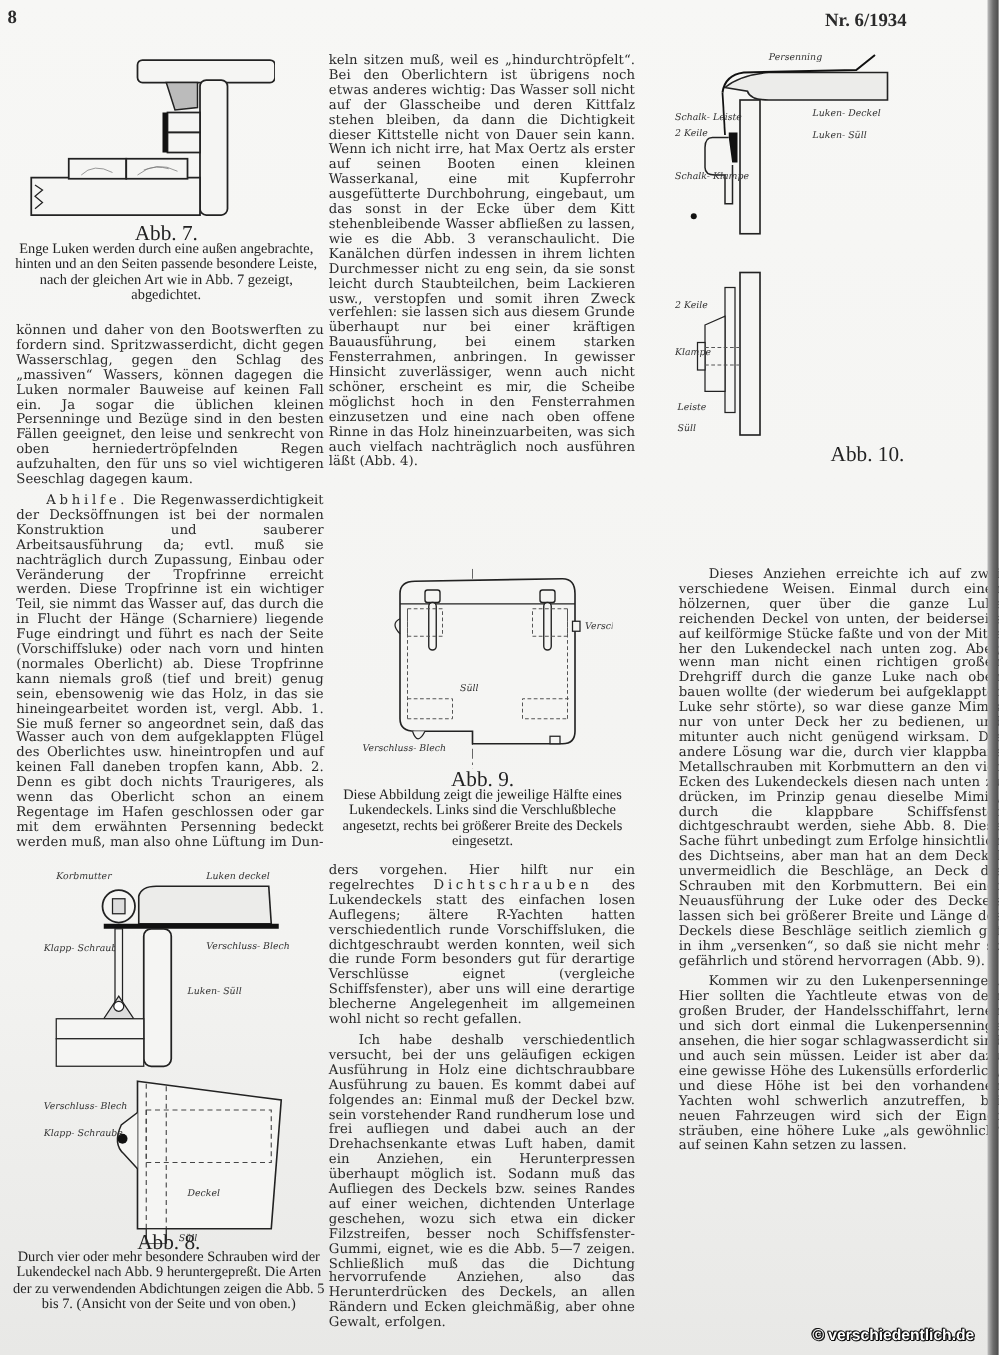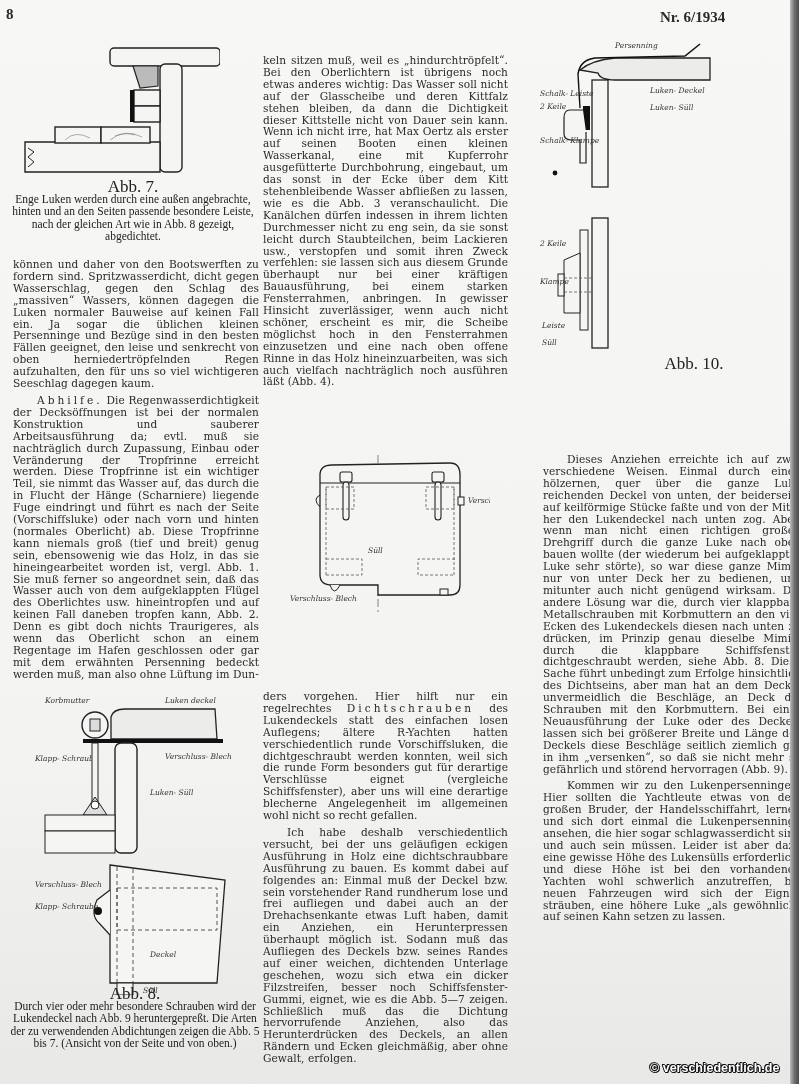--- a/index.html
+++ b/index.html
@@ -52,21 +52,21 @@
       <path d="M8 108 L14 112 L8 117 L14 122 L8 127" fill="none" stroke="#222" stroke-width="1"></path>
       <g stroke="#777" stroke-width="0.6" fill="none">
         <path d="M45 100 Q55 90 70 98"></path>
           <path d="M90 100 Q105 88 122 97"></path>
           <path d="M95 96 Q105 92 115 95"></path>
       </g>
     </svg>
   </div>
   <div class="cap" style="position:absolute; left:8px; top:181px; width:250px;">
     <span class="t">Abb. 7.</span>
-    <span>Enge Luken werden durch eine außen angebrachte, hinten und an den Seiten passende besondere Leiste, nach der gleichen Art wie in Abb. 8 gezeigt, abgedichtet.</span>
+    <span>Enge Luken werden durch eine außen angebrachte, hinten und an den Seiten passende besondere Leiste, nach der gleichen Art wie in Abb. 7 gezeigt, abgedichtet.</span>
   </div>
 
   <div class="col" style="left:13px; top:259px; width:246px;">
     <p>können und daher von den Bootswerften zu fordern sind. Spritzwasserdicht, dicht gegen Wasserschlag, gegen den Schlag des „massiven“ Wassers, können dagegen die Luken normaler Bauweise auf keinen Fall ein. Ja sogar die üblichen kleinen Persenninge und Bezüge sind in den besten Fällen geeignet, den leise und senkrecht von oben herniedertröpfelnden Regen aufzuhalten, den für uns so viel wichtigeren Seeschlag dagegen kaum.</p>
     <p class="ind"><span class="sp">Abhilfe.</span><span> Die Regenwasserdichtigkeit der Decksöffnungen ist bei der normalen Konstruktion und sauberer Arbeitsausführung da; evtl. muß sie nachträglich durch Zupassung, Einbau oder Veränderung der Tropfrinne erreicht werden. Diese Tropfrinne ist ein wichtiger Teil, sie nimmt das Wasser auf, das durch die in Flucht der Hänge (Scharniere) liegende Fuge eindringt und führt es nach der Seite (Vorschiffsluke) oder nach vorn und hinten (normales Oberlicht) ab. Diese Tropfrinne kann niemals groß (tief und breit) genug sein, ebensowenig wie das Holz, in das sie hineingearbeitet worden ist, vergl. Abb. 1. Sie muß ferner so angeordnet sein, daß das Wasser auch von dem aufgeklappten Flügel des Oberlichtes usw. hineintropfen und auf keinen Fall daneben tropfen kann, Abb. 2. Denn es gibt doch nichts Traurigeres, als wenn das Oberlicht schon an einem Regentage im Hafen geschlossen oder gar mit dem erwähnten Persenning bedeckt werden muß, man also ohne Lüftung im Dun-</span></p>
   </div>
 
   <div class="fig" style="left:35px; top:695px;">
     <svg width="220" height="300" viewBox="0 0 220 300">
       <text class="lbl" x="10" y="8">Korbmutter</text>
@@ -98,21 +98,21 @@
       <text class="lbl" x="115" y="262">Deckel</text>
       <rect x="82" y="288" width="16" height="12" fill="#f5f5f3" stroke="#222"></rect>
       <text class="lbl" x="108" y="298">Süll</text>
     </svg>
   </div>
   <div class="cap" style="position:absolute; left:10px; top:988px; width:250px;">
     <span class="t">Abb. 8.</span>
     <span>Durch vier oder mehr besondere Schrauben wird der Lukendeckel nach Abb. 9 heruntergepreßt. Die Arten der zu verwendenden Abdichtungen zeigen die Abb. 5 bis 7. (Ansicht von der Seite und von oben.)</span>
   </div>
 
-  <div class="col" style="left:263px; top:55px; width:245px;">
+  <div class="col" style="left:263px; top:43px; width:245px;">
     <p>keln sitzen muß, weil es „hindurchtröpfelt“. Bei den Oberlichtern ist übrigens noch etwas anderes wichtig: Das Wasser soll nicht auf der Glasscheibe und deren Kittfalz stehen bleiben, da dann die Dichtigkeit dieser Kittstelle nicht von Dauer sein kann. Wenn ich nicht irre, hat Max Oertz als erster auf seinen Booten einen kleinen Wasserkanal, eine mit Kupferrohr ausgefütterte Durchbohrung, eingebaut, um das sonst in der Ecke über dem Kitt stehenbleibende Wasser abfließen zu lassen, wie es die Abb. 3 veranschaulicht. Die Kanälchen dürfen indessen in ihrem lichten Durchmesser nicht zu eng sein, da sie sonst leicht durch Staubteilchen, beim Lackieren usw., verstopfen und somit ihren Zweck verfehlen: sie lassen sich aus diesem Grunde überhaupt nur bei einer kräftigen Bauausführung, bei einem starken Fensterrahmen, anbringen. In gewisser Hinsicht zuverlässiger, wenn auch nicht schöner, erscheint es mir, die Scheibe möglichst hoch in den Fensterrahmen einzusetzen und eine nach oben offene Rinne in das Holz hineinzuarbeiten, was sich auch vielfach nachträglich noch ausführen läßt (Abb. 4).</p>
   </div>
 
   <div class="fig" style="left:290px; top:455px;">
     <svg width="200" height="160" viewBox="0 0 200 160">
       <line x1="88" y1="0" x2="88" y2="162" stroke="#666" stroke-width="0.8" stroke-dasharray="8 3 2 3"></line>
       <path d="M30 20 Q30 10 42 10 L160 8 Q170 8 170 20 L170 130 Q170 140 160 140 L88 140 L88 130 L42 130 Q30 130 30 120 Z" fill="#f5f5f3" stroke="#222" stroke-width="1.3"></path>
       <line x1="30" y1="28" x2="170" y2="28" stroke="#222" stroke-width="1"></line>
       <g fill="#f5f5f3" stroke="#222" stroke-width="1.1">
         <rect x="50" y="17" width="12" height="10" rx="2"></rect>
@@ -129,20 +129,24 @@
           <line x1="164" y1="32" x2="164" y2="120"></line>
       </g>
       <path d="M30 40 Q22 44 30 52" fill="none" stroke="#222"></path>
       <rect x="168" y="42" width="6" height="8" fill="#f5f5f3" stroke="#222"></rect>
       <text class="lbl" x="178" y="48">Verschluss- Blech</text>
       <text class="lbl" x="78" y="98">Süll</text>
       <text class="lbl" x="0" y="146">Verschluss- Blech</text>
       <path d="M40 130 Q44 142 50 130" fill="#f5f5f3" stroke="#222"></path>
       <rect x="150" y="134" width="8" height="6" fill="#f5f5f3" stroke="#222"></rect>
     </svg>
+  </div>
+  <div class="cap" style="position:absolute; left:262px; top:618px; width:248px;">
+    <span class="t">Abb. 9.</span>
+    <span>Diese Abbildung zeigt die jeweilige Hälfte eines Lukendeckels. Links sind die Verschlußbleche angesetzt, rechts bei größerer Breite des Deckels eingesetzt.</span>
   </div>
 
   <div class="col" style="left:263px; top:691px; width:245px;">
     <p><span>ders vorgehen. Hier hilft nur ein regelrechtes </span><span class="sp">Dichtschrauben</span><span> des Lukendeckels statt des einfachen losen Auflegens; ältere R-Yachten hatten verschiedentlich runde Vorschiffsluken, die dichtgeschraubt werden konnten, weil sich die runde Form besonders gut für derartige Verschlüsse eignet (vergleiche Schiffsfenster), aber uns will eine derartige blecherne Angelegenheit im allgemeinen wohl nicht so recht gefallen.</span></p>
     <p class="ind">Ich habe deshalb verschiedentlich versucht, bei der uns geläufigen eckigen Ausführung in Holz eine dichtschraubbare Ausführung zu bauen. Es kommt dabei auf folgendes an: Einmal muß der Deckel bzw. sein vorstehender Rand rundherum lose und frei aufliegen und dabei auch an der Drehachsenkante etwas Luft haben, damit ein Anziehen, ein Herunterpressen überhaupt möglich ist. Sodann muß das Aufliegen des Deckels bzw. seines Randes auf einer weichen, dichtenden Unterlage geschehen, wozu sich etwa ein dicker Filzstreifen, besser noch Schiffsfenster-Gummi, eignet, wie es die Abb. 5—7 zeigen. Schließlich muß das die Dichtung hervorrufende Anziehen, also das Herunterdrücken des Deckels, an allen Rändern und Ecken gleichmäßig, aber ohne Gewalt, erfolgen.</p>
   </div>
 
   <div class="fig" style="left:540px; top:38px;">
     <svg width="200" height="320" viewBox="0 0 200 320">
       <text class="lbl" x="75" y="10">Persenning</text>

